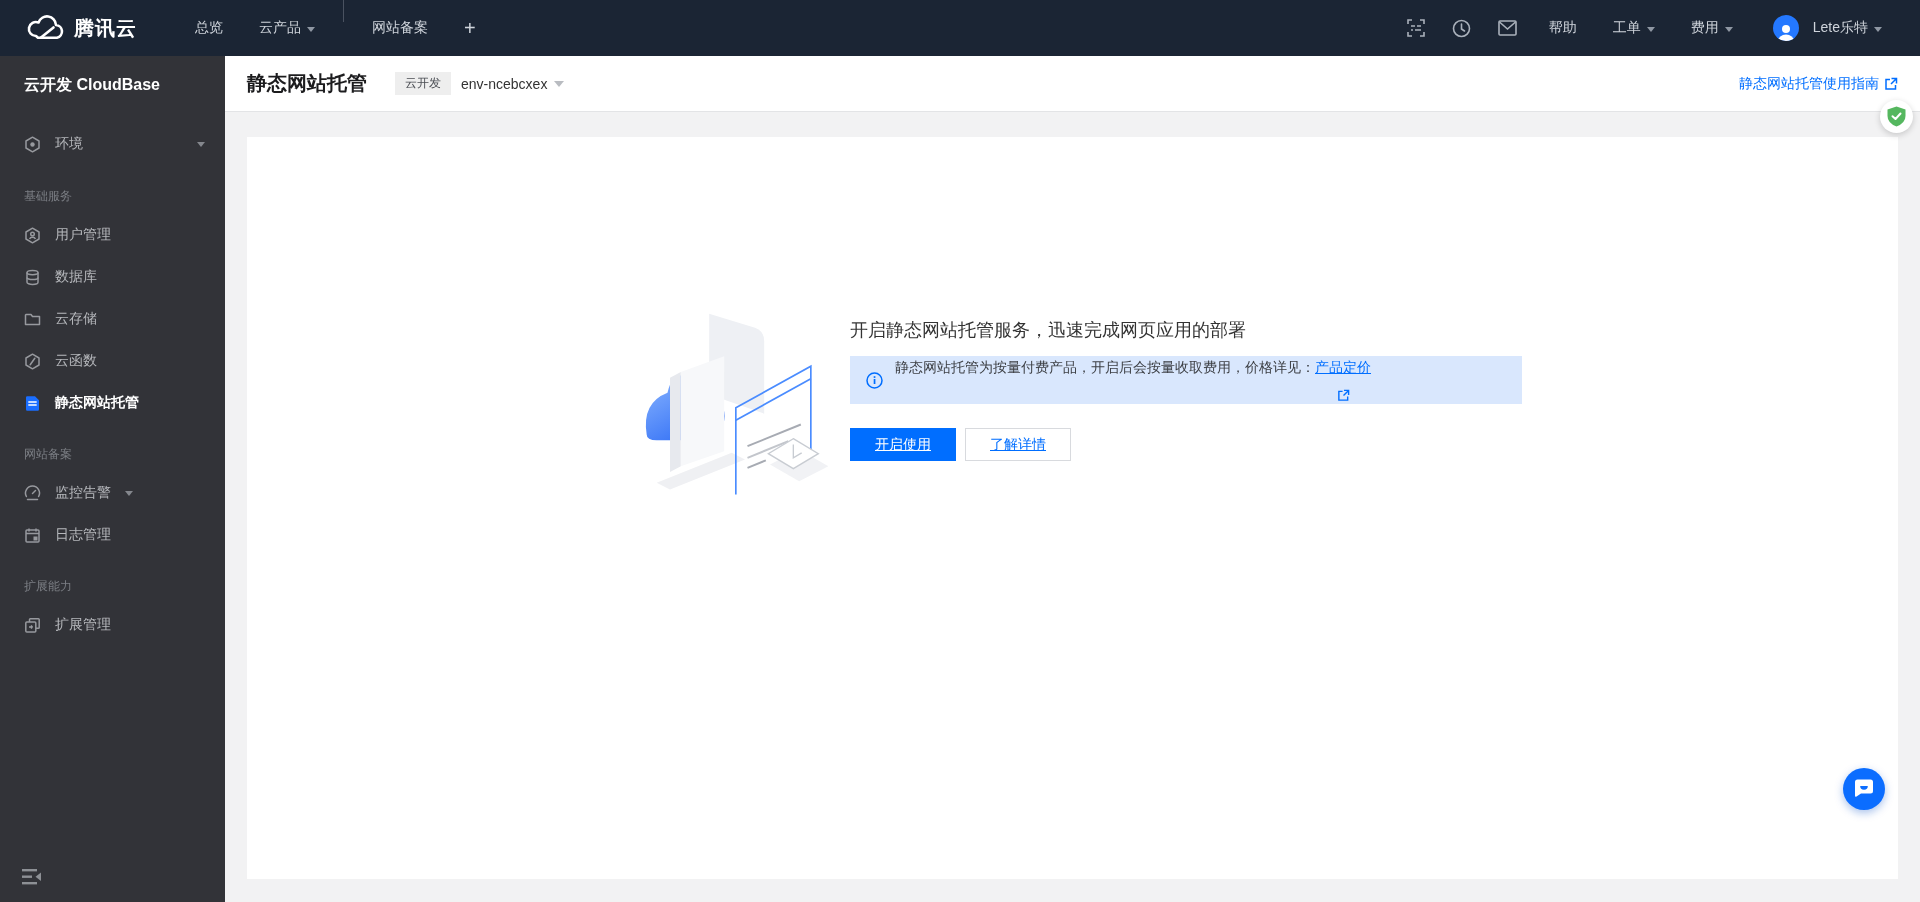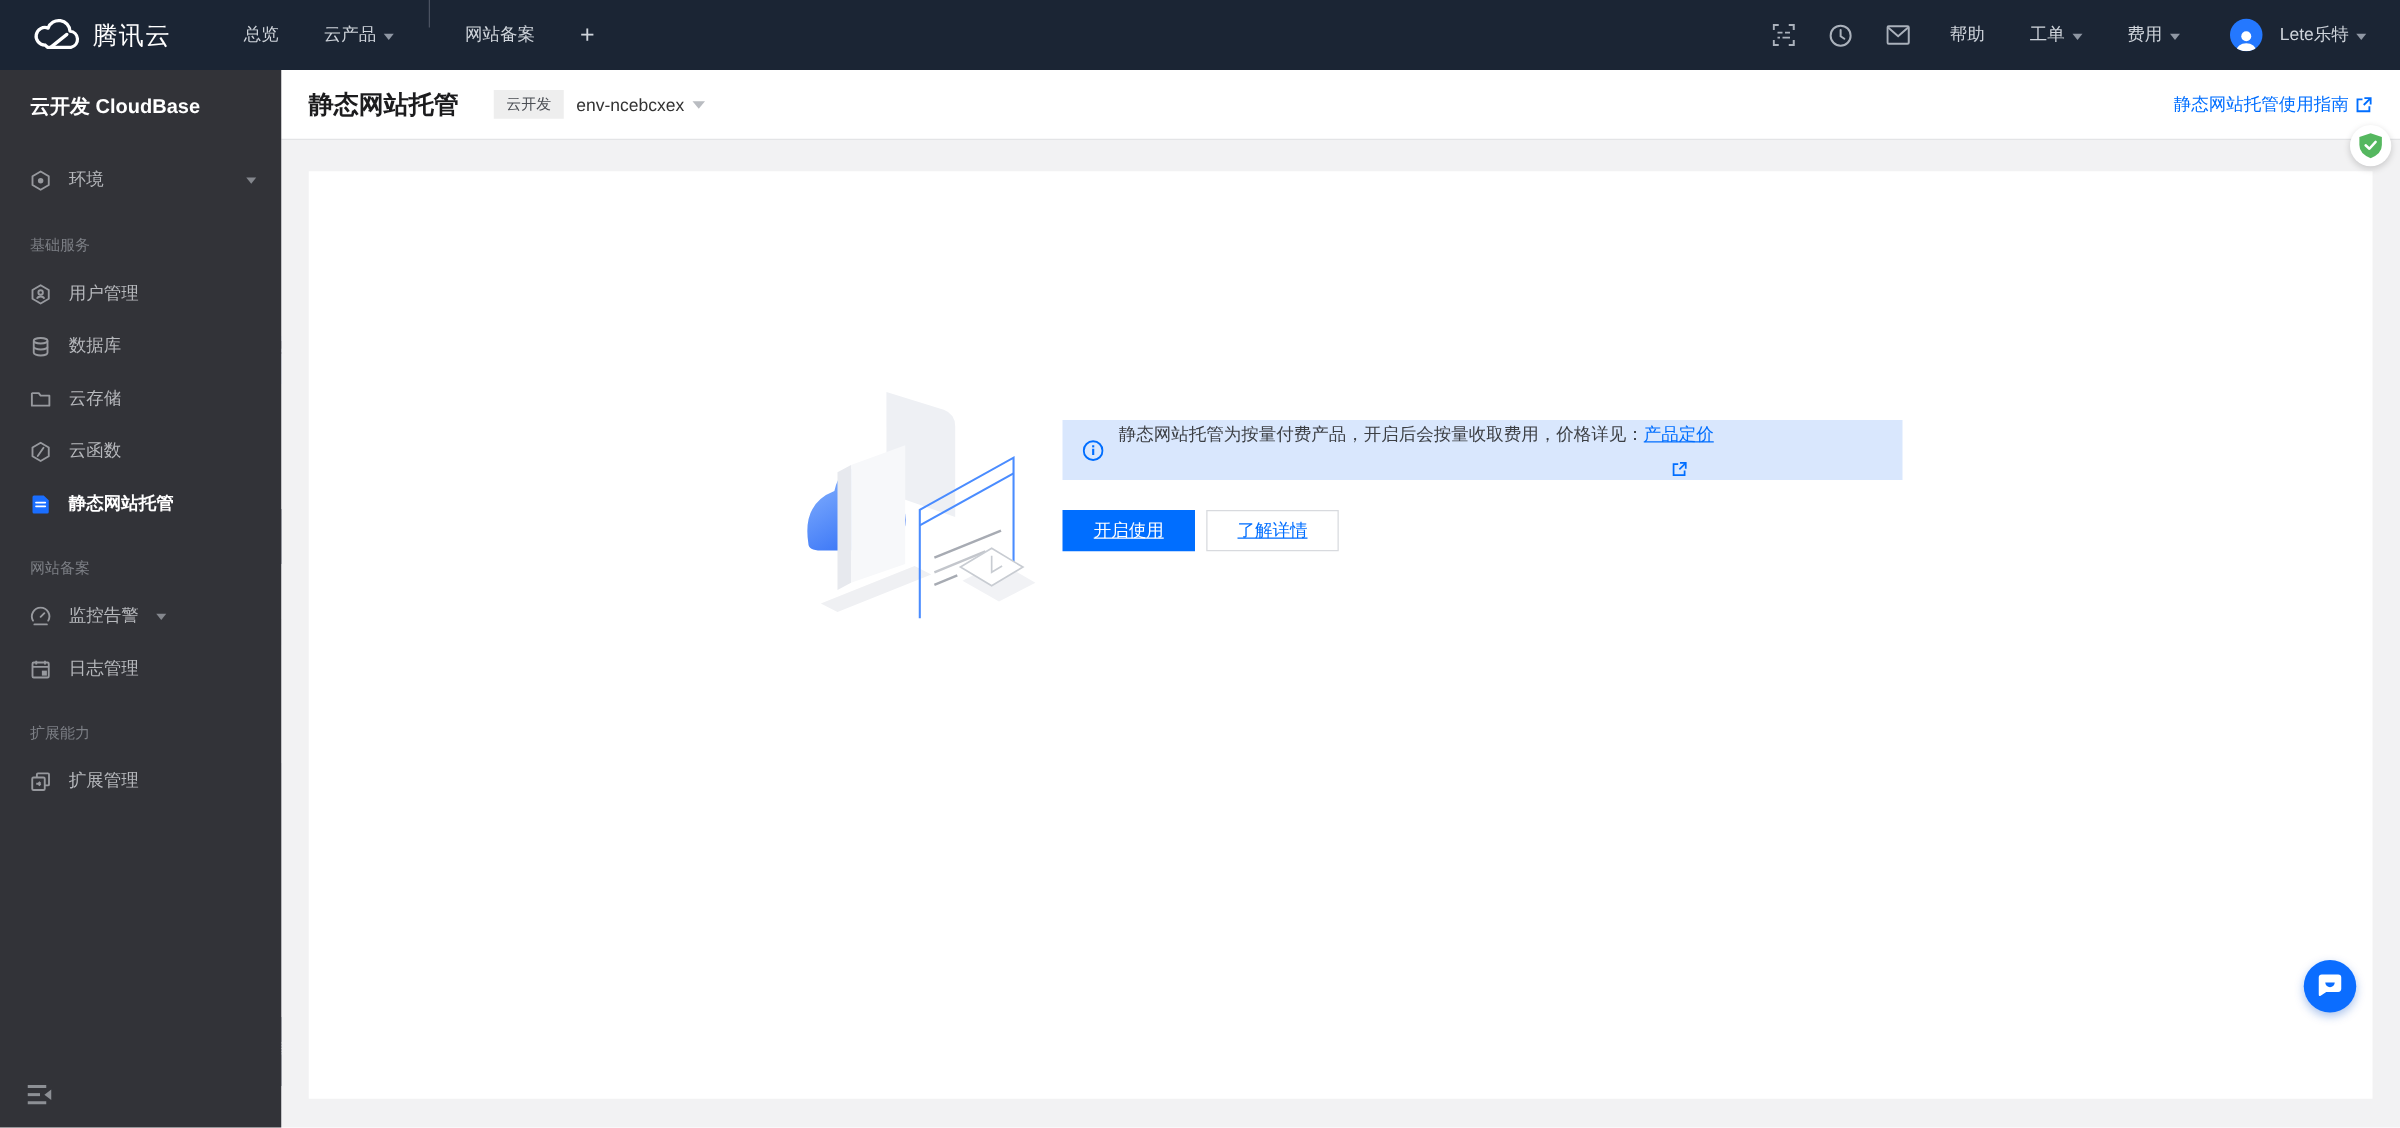--- a/index.html
+++ b/index.html
@@ -3,27 +3,27 @@
 <meta charset="utf-8">
 <style>
   * { margin:0; padding:0; box-sizing:border-box; }
   html,body { width:1920px; height:902px; overflow:hidden;
     font-family:"Liberation Sans","DejaVu Sans",sans-serif; background:#f2f3f5; }
 
   
   .topbar { position:fixed; top:0; left:0; width:1920px; height:56px;
     background:#1b2534; display:flex; align-items:center; z-index:50; }
   .logo { display:flex; align-items:center; gap:10px; padding:0 40px 0 26px; cursor:pointer; }
-  .logo-text { color:#fff; font-size:20px; font-weight:normal; letter-spacing:1px; }
+  .logo-text { color:#fff; font-size:20px; font-weight:bold; letter-spacing:1px; }
   .tb-nav { display:flex; align-items:flex-start; height:100%; }
   .tb-item { color:#cfd4db; font-size:14px; padding:0 18px; height:100%;
     display:flex; align-items:center; gap:6px; cursor:pointer; }
   .tb-divider { width:1px; height:22px; background:#4a5260; margin:0 10px; }
   .tb-plus { font-size:20px; color:#cfd4db; }
-  .tb-right { margin-left:auto; display:flex; align-items:flex-end; height:100%; padding-right:9px; }
+  .tb-right { margin-left:auto; display:flex; align-items:flex-end; height:100%; padding-right:20px; }
   .tb-icon-btn { width:46px; height:100%; display:flex; align-items:center; justify-content:center; cursor:pointer; }
   .caret { width:0; height:0; border-left:4px solid transparent; border-right:4px solid transparent;
     border-top:5px solid #8f97a3; margin-top:2px; }
   .avatar { width:26px; height:26px; border-radius:50%; background:#2478ff; display:flex;
     align-items:flex-end; justify-content:center; overflow:hidden; margin:0 8px 0 16px; }
 
   
   .sidebar { position:fixed; top:56px; left:0; width:225px; height:846px;
     background:#323338; z-index:40; }
   .sb-title { height:58px; display:flex; align-items:center; padding:0 24px;
@@ -307,20 +307,21 @@
         <path d="M141 174 L205 148" stroke="#a7abb3" stroke-width="2.4"></path>
         <path d="M141 188 L190 168" stroke="#c3c6cc" stroke-width="2.4"></path>
         <path d="M141 200 L163 191" stroke="#a7abb3" stroke-width="2.4"></path>
 
         <polygon points="196,165 226,183 196,201 166,183" fill="#ffffff" stroke="#c8ccd2" stroke-width="1.6"></polygon>
         <path d="M196 172 L196 188 L206 182" fill="none" stroke="#c8ccd2" stroke-width="1.6"></path>
       </svg>
     </div>
 
     <div class="hero">
+      <div class="hero-heading">开启静态网站托管服务，迅速完成网页应用的部署</div>
 
       <div class="notice">
         <span style="display:flex;">
           <svg width="17" height="17" viewBox="0 0 17 17">
             <circle cx="8.5" cy="8.5" r="7.5" fill="none" stroke="#006eff" stroke-width="1.5"></circle>
             <rect x="7.7" y="7" width="1.7" height="5" fill="#006eff"></rect>
             <rect x="7.7" y="4.2" width="1.7" height="1.7" fill="#006eff"></rect>
           </svg>
         </span>
         <span>

